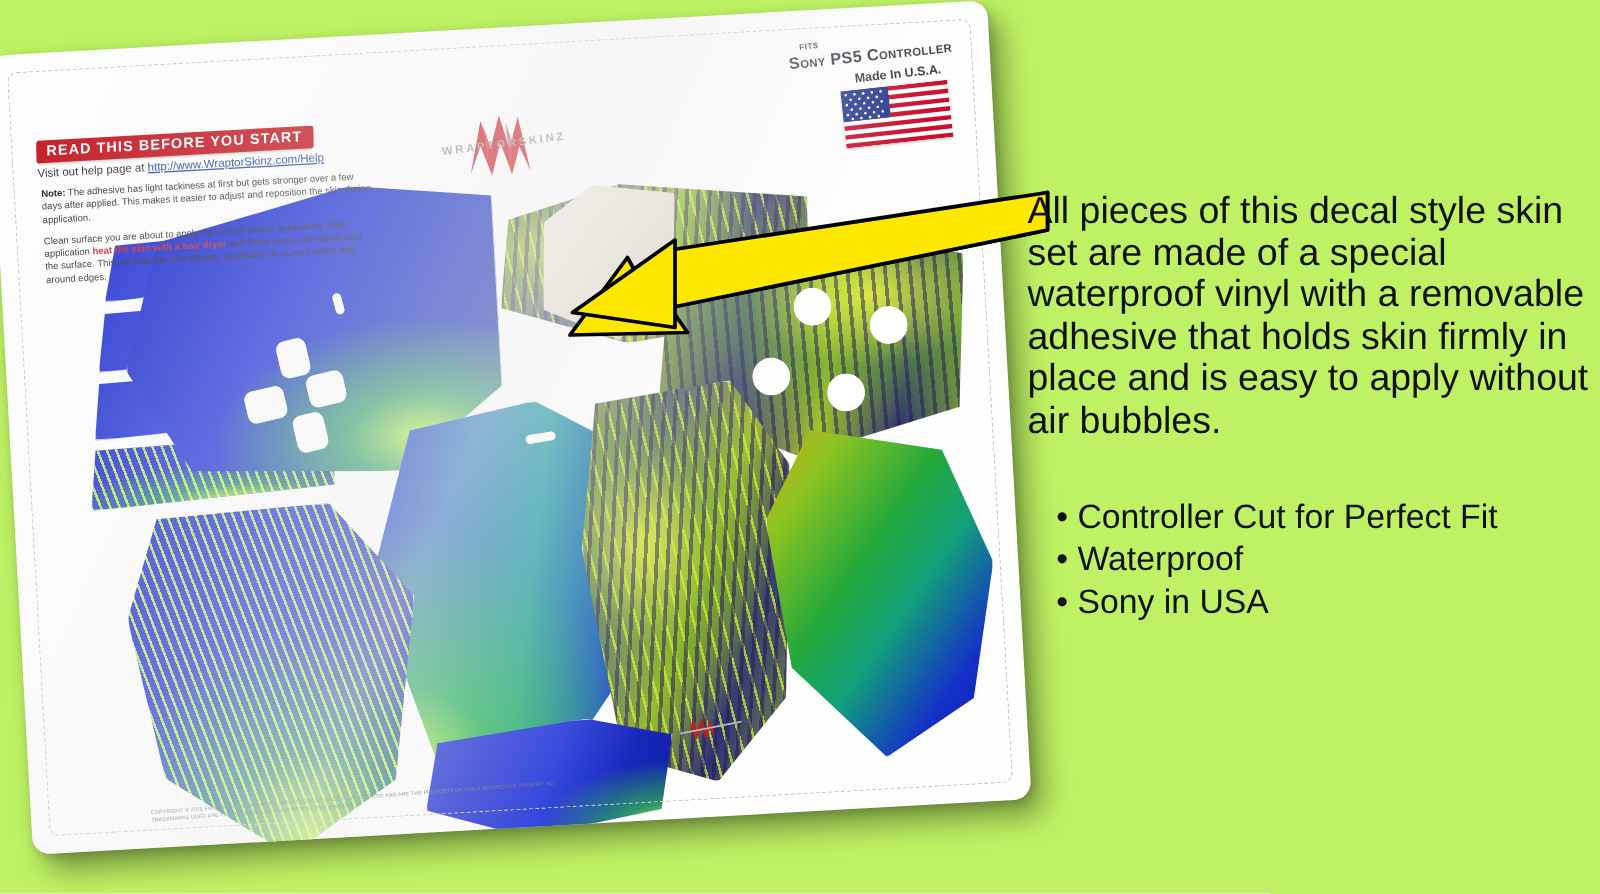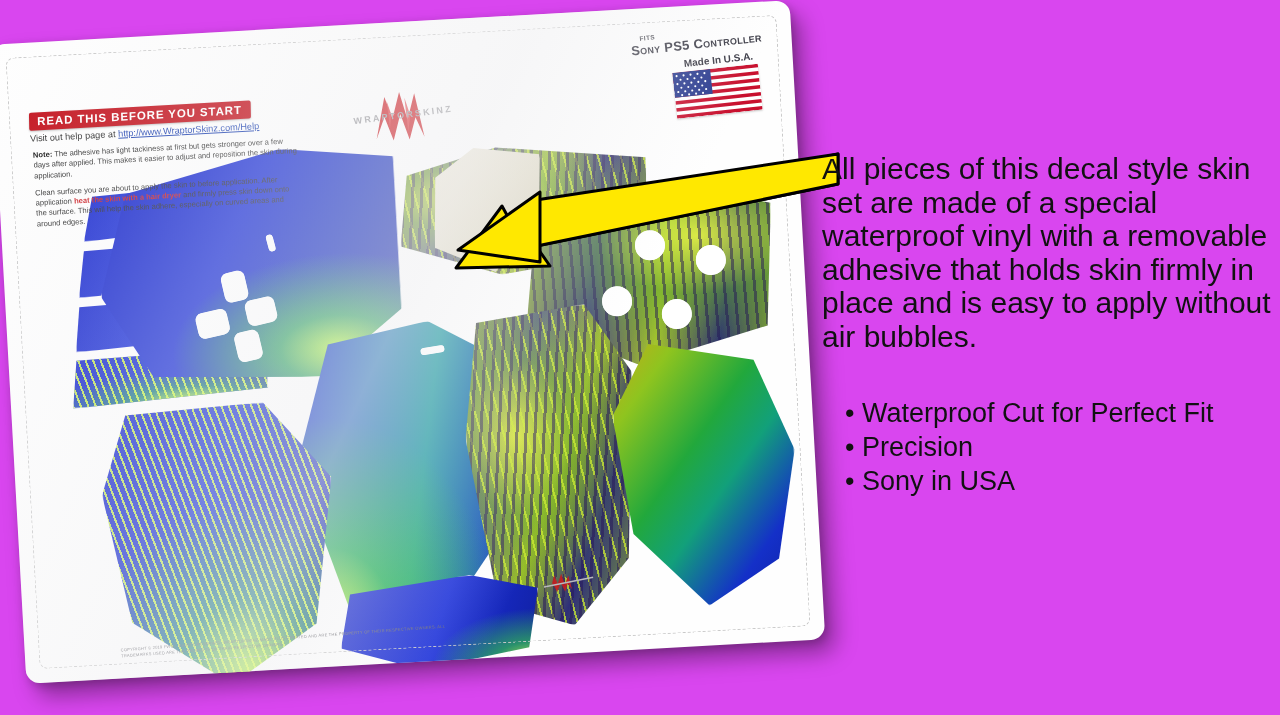--- a/index.html
+++ b/index.html
@@ -4,21 +4,21 @@
 <style>
   html,body{margin:0;padding:0;}
   body{
     width:1280px;height:715px;overflow:hidden;
     background:#ffffff;
     font-family:"Liberation Sans",sans-serif;
     position:relative;
   }
 
   
-  #stage{position:absolute;inset:0;background:#d946ef;}
+  #stage{position:absolute;inset:0;background:#bef264;}
 
   
   .sheet-wrap{
     position:absolute;
     left:8px;top:22px;
     width:800px;height:640px;
     transform:rotate(-3.2deg);
     transform-origin:50% 50%;
   }
   .sheet{
@@ -343,18 +343,18 @@
     <svg viewBox="0 0 400 120" width="400" height="120" aria-hidden="true">
       <polygon points="398,4 398,34 96,96 110,116 16,118 62,56 74,78" fill="#FFE800" stroke="#000" stroke-width="3" stroke-linejoin="round"></polygon>
       <polygon points="398,4 398,34 92,97 96,50" fill="#FFE800" stroke="#000" stroke-width="3" stroke-linejoin="round"></polygon>
       <polygon points="100,42 100,112 18,100" fill="#FFE800" stroke="#000" stroke-width="3" stroke-linejoin="round"></polygon>
     </svg>
   </div>
 
   <div class="copy-para">All pieces of this decal style skin set are made of a special waterproof vinyl with a removable adhesive that holds skin firmly in place and is easy to apply without air bubbles.</div>
 
   <div class="bullets">
-    <div>• Waterproof Cut for Perfect Fit</div>
-    <div>• Precision</div>
+    <div>• Controller Cut for Perfect Fit</div>
+    <div>• Waterproof</div>
     <div>• Sony in USA</div>
   </div>
 
 </div>
 
 </body></html>

